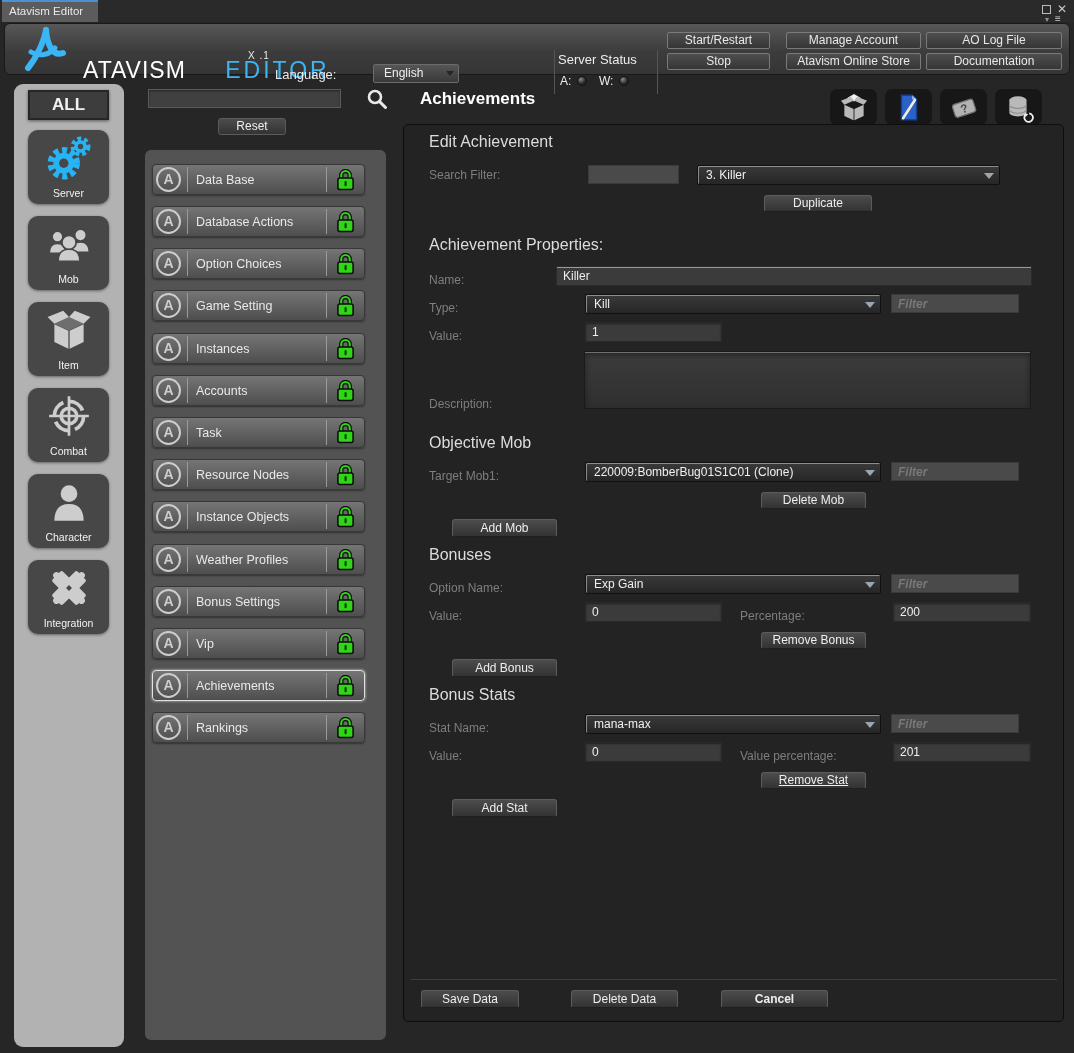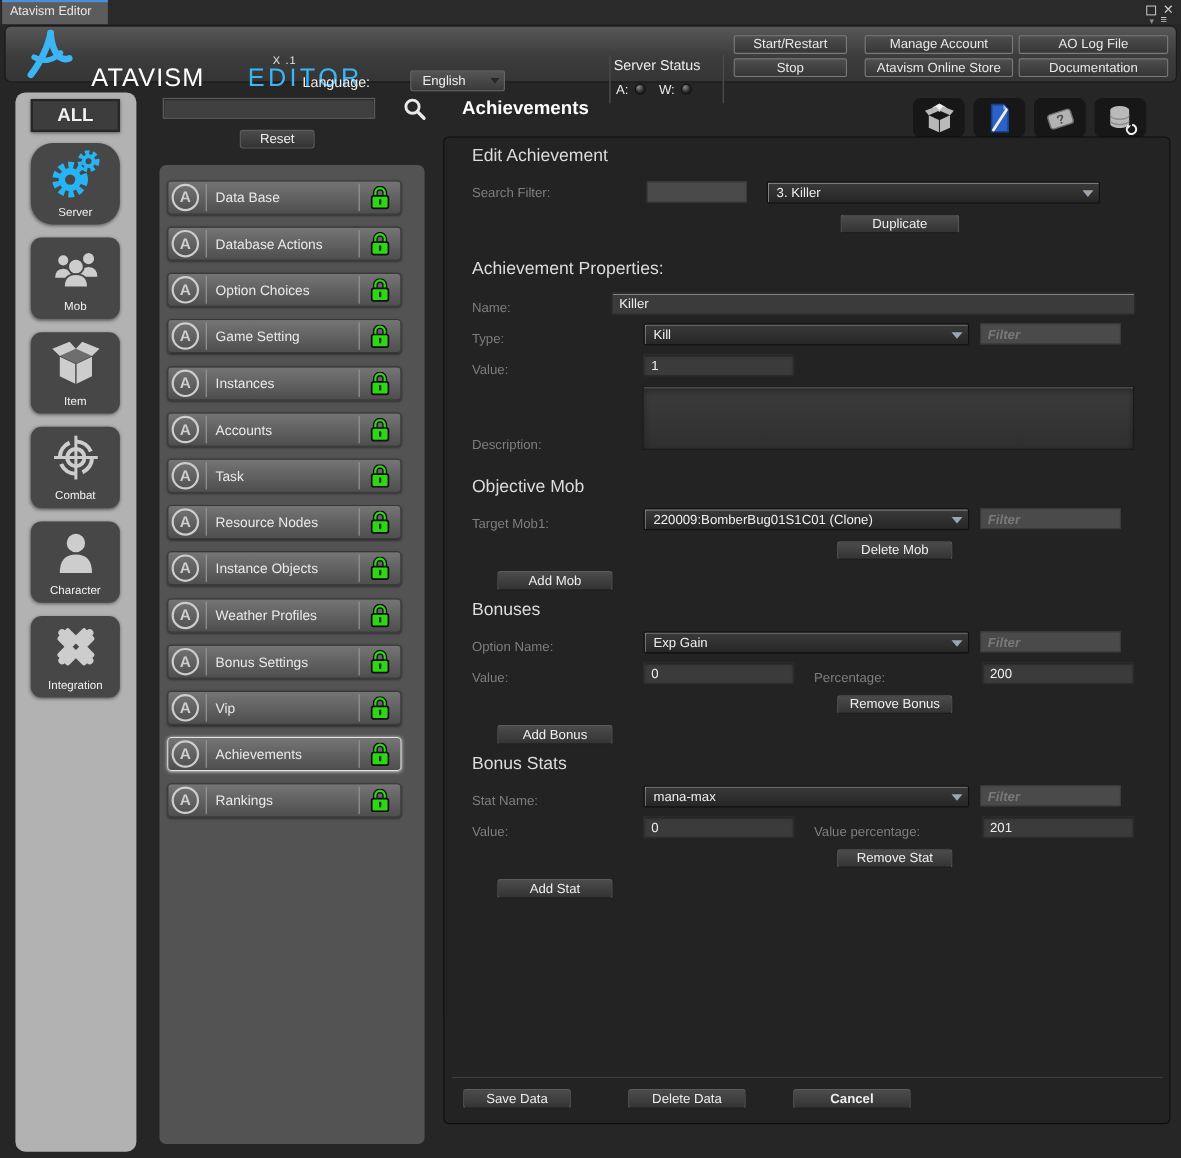--- a/index.html
+++ b/index.html
@@ -135,21 +135,21 @@
     <div class="hbtn" style="left:662px;top:29px;width:103px;">Stop</div>
     <div class="hbtn" style="left:781px;top:8px;width:135px;">Manage Account</div>
     <div class="hbtn" style="left:781px;top:29px;width:135px;">Atavism Online Store</div>
     <div class="hbtn" style="left:921px;top:8px;width:136px;">AO Log File</div>
     <div class="hbtn" style="left:921px;top:29px;width:136px;">Documentation</div>
   </div>
 
   <div id="sidebar"></div>
   <div id="allbtn">ALL</div>
 
-  <div class="tile" style="top:130px;border-radius:20px;">
+  <div class="tile" style="top:130px;">
     <svg width="46" height="46" viewBox="0 0 44 44">
       <circle cx="17" cy="27" r="12" fill="none" stroke="#27b4f5" stroke-width="7" stroke-dasharray="4.6 3.2"></circle>
       <circle cx="17" cy="27" r="10" fill="#27b4f5"></circle>
         <circle cx="17" cy="27" r="4.5" fill="#474747"></circle>
       <circle cx="33" cy="11" r="7" fill="none" stroke="#27b4f5" stroke-width="5" stroke-dasharray="3.4 2.6"></circle>
       <circle cx="33" cy="11" r="6" fill="#27b4f5"></circle>
         <circle cx="33" cy="11" r="2.6" fill="#474747"></circle>
     </svg>
     <span class="tlabel">Server</span>
   </div>
@@ -429,21 +429,21 @@
   <div class="fbtn" style="left:452px;top:659px;width:105px;height:18px;line-height:16px;">Add Bonus</div>
 
   <div class="h2" style="left:429px;top:686px;">Bonus Stats</div>
   <span class="flabel" style="left:429px;top:721px;">Stat Name:</span>
   <div class="drop" style="left:585px;top:714px;width:296px;height:20px;"><span>mana-max</span><span class="arr"></span></div>
   <input class="flt" style="left: 891px; top: 714px; width: 128px; height: 19px;" placeholder="Filter">
   <span class="flabel" style="left:429px;top:749px;">Value:</span>
   <input class="inp" style="left: 585px; top: 742px; width: 137px; height: 20px;" value="0">
   <span class="flabel" style="left:740px;top:749px;">Value percentage:</span>
   <input class="inp" style="left: 893px; top: 742px; width: 138px; height: 20px;" value="201">
-  <div class="fbtn" style="left:761px;top:772px;width:105px;height:17px;line-height:15px;">Remove Stat</div>
+  <div class="fbtn" style="left:761px;top:772px;width:105px;height:17px;line-height:15px;text-decoration:underline;">Remove Stat</div>
   <div class="fbtn" style="left:452px;top:799px;width:105px;height:18px;line-height:16px;">Add Stat</div>
 
   <div id="footline"></div>
   <div class="fbtn" style="left:421px;top:990px;width:98px;height:18px;line-height:16px;">Save Data</div>
   <div class="fbtn" style="left:571px;top:990px;width:107px;height:18px;line-height:16px;">Delete Data</div>
   <div class="fbtn" style="left:721px;top:990px;width:107px;height:18px;line-height:16px;font-weight:bold;">Cancel</div>
 
 </div>
 
 </body></html>

